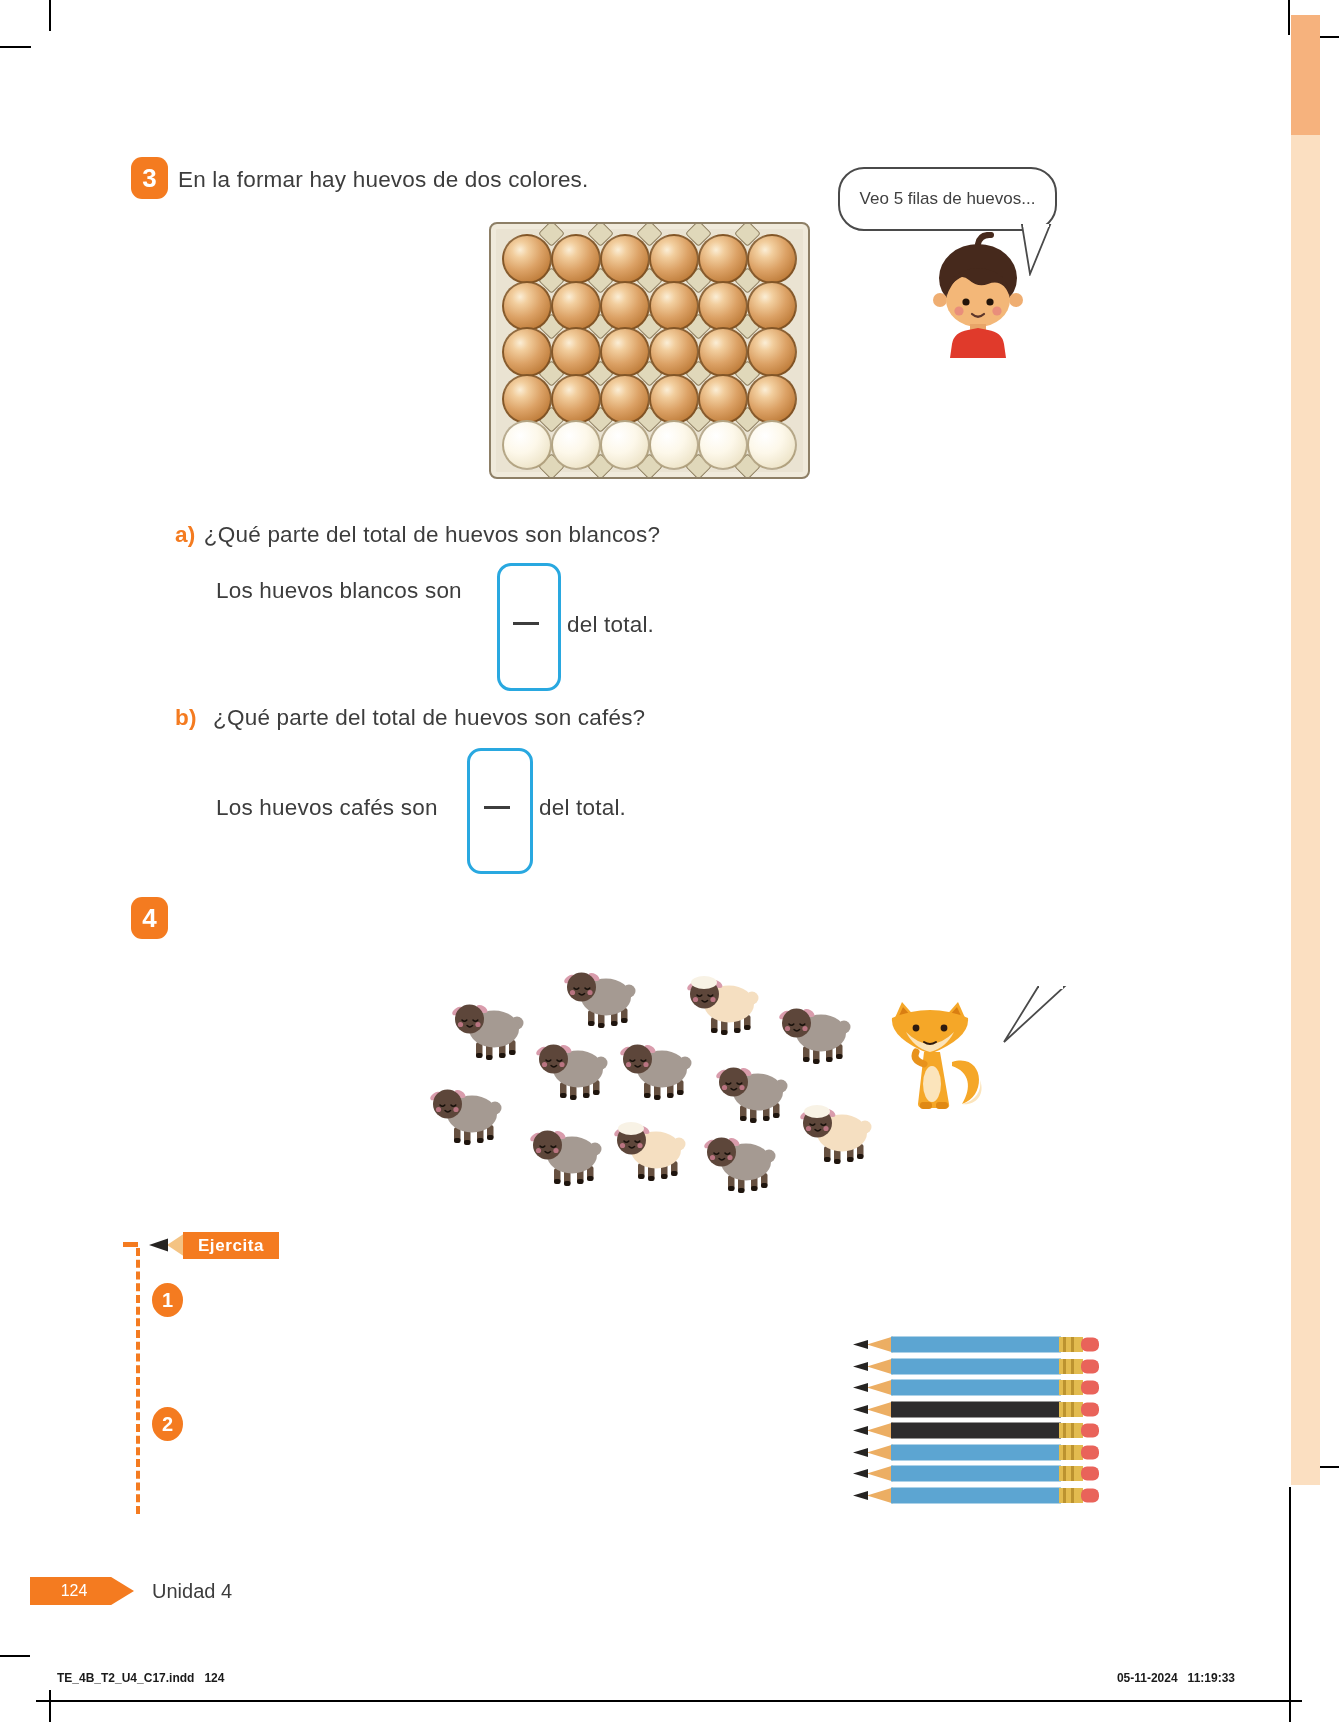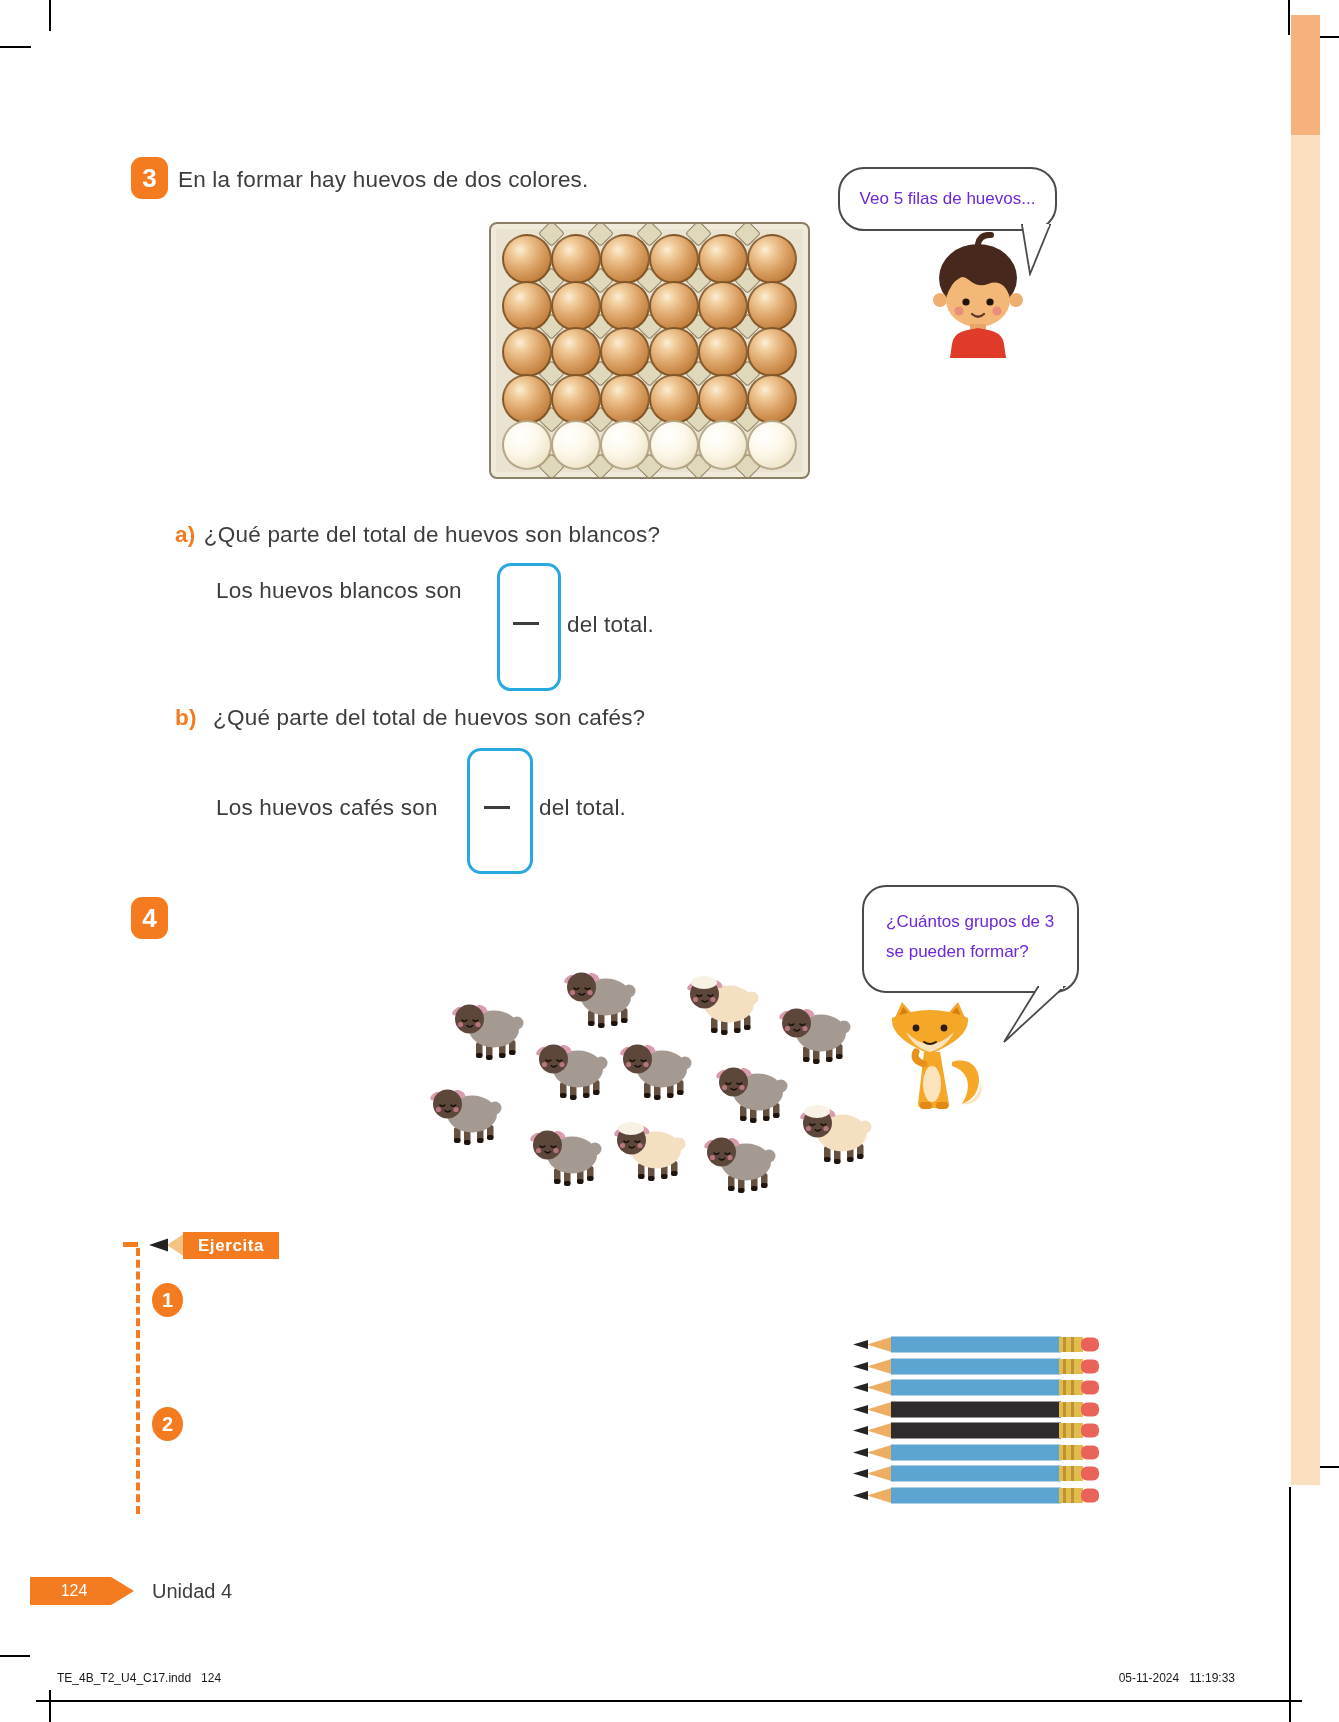--- a/index.html
+++ b/index.html
@@ -6,21 +6,21 @@
   .page{position:relative;width:1339px;height:1722px;background:#ffffff;overflow:hidden;
         font-family:"Liberation Sans", sans-serif;color:#3D3D3D;}
   .abs{position:absolute;}
   .qline{font-size:22.5px;letter-spacing:.2px;line-height:30px;white-space:nowrap;color:#3D3D3D;}
   .orange{color:#F47B20;font-weight:bold;}
   .badge-sq{position:absolute;width:37px;height:42px;border-radius:11px;background:#F47B20;
             color:#fff;font-weight:bold;font-size:26px;display:flex;align-items:center;justify-content:center;}
   .badge-ci{position:absolute;width:31px;height:34px;border-radius:50%;background:#F47B20;
             color:#fff;font-weight:bold;font-size:20px;display:flex;align-items:center;justify-content:center;}
   .bubble{position:absolute;background:#fff;border:2px solid #4A4A4A;border-radius:26px;
-          font-size:17px;color:#6d28d9;}
+          font-size:17px;color:#404040;}
   .bubble1{display:flex;align-items:center;justify-content:center;}
   .ansbox{position:absolute;background:#fff;border:3px solid #29A8E0;border-radius:14px;}
   .fracline{position:absolute;background:#3D3D3D;height:2.5px;width:26px;}
   .crop{position:absolute;background:#000;}
   .band{position:absolute;}
   .tray{position:absolute;background:#EAE3D2;border:2.5px solid #8D7F66;border-radius:8px;
         box-shadow:inset 0 0 0 5px #F0EADB;overflow:hidden;}
   .egg{position:absolute;width:46px;height:46px;border-radius:50%;}
   .egg.brown{background:radial-gradient(circle at 35% 30%, #FBEED6 0%, #F2CE9E 18%, #DCA266 48%, #C07E3C 78%, #9F6126 100%);
              border:2px solid rgba(95,62,24,.65);}
@@ -28,21 +28,21 @@
              border:2px solid rgba(130,110,70,.55);}
   .diamond{position:absolute;width:17px;height:17px;background:#E0D8BA;border:1.5px solid #8A7B5C;
            border-radius:3px;transform:rotate(45deg);}
   .banner-rect{position:absolute;background:#F47B20;color:#fff;font-weight:bold;font-size:17px;
                letter-spacing:.6px;display:flex;align-items:center;justify-content:center;}
   .dash-v{position:absolute;border-left:4.5px dashed #F47B20;}
   .dash-h{position:absolute;background:#F47B20;}
   .ftag{position:absolute;background:#F47B20;color:#fff;font-size:16px;
         clip-path:polygon(0 0,78% 0,100% 50%,78% 100%,0 100%);
         display:flex;align-items:center;justify-content:center;padding-right:16px;box-sizing:border-box;}
-  .slug{position:absolute;font-size:12px;color:#1A1A1A;white-space:pre;}
+  .slug{position:absolute;font-size:12px;color:#1A1A1A;white-space:pre;font-weight:bold;}
   .sheep{position:absolute;width:72px;height:64px;}
   .pencil{position:absolute;width:246px;height:17px;}
 </style>
 </head>
 <body>
 
 <div class="page">
 
   <div class="crop" style="left:49px;top:0;width:2px;height:31px;"></div>
   <div class="crop" style="left:0;top:46px;width:31px;height:2px;"></div>
@@ -163,26 +163,20 @@
   </div>
   <div class="abs qline" style="left:216px;top:793px;">Los huevos cafés son</div>
   <div class="ansbox" style="left:467px;top:748px;width:60px;height:120px;"></div>
   <div class="fracline" style="left:484px;top:806px;"></div>
   <div class="abs qline" style="left:539px;top:793px;">del total.</div>
 
   <div class="badge-sq" style="left:131px;top:897px;">
     <span>4</span>
   </div>
 
-  <div class="bubble" style="left:862px;top:885px;width:213px;height:104px;border-radius:24px;">
-    <div style="padding:20px 0 0 22px;line-height:30px;">
-      <div>¿Cuántos grupos de 3</div>
-      <div>se pueden formar?</div>
-    </div>
-  </div>
   <svg class="abs" style="left:990px;top:986px;" width="80" height="58">
     <polygon points="48,1 74,1 14,56" fill="#ffffff" stroke="#4A4A4A" stroke-width="1.8"></polygon>
     <rect x="49" y="0" width="24" height="3" fill="#ffffff"></rect>
   </svg>
 
   <svg class="abs" style="left:876px;top:1000px;" width="120" height="112" viewBox="0 0 120 112">
     <path d="M76 62 C108 52 112 96 86 104 C96 88 94 72 76 66 Z" fill="#F5A728"></path>
     <path d="M86 104 C100 101 106 90 104 80 C110 96 98 106 86 104 Z" fill="#FBE4BB"></path>
     <path d="M48 52 L42 104 Q42 108 47 108 L70 108 Q74 108 73 104 L64 52 Z" fill="#F5A728"></path>
     <ellipse cx="56" cy="84" rx="9" ry="18" fill="#FBE4BB"></ellipse>

